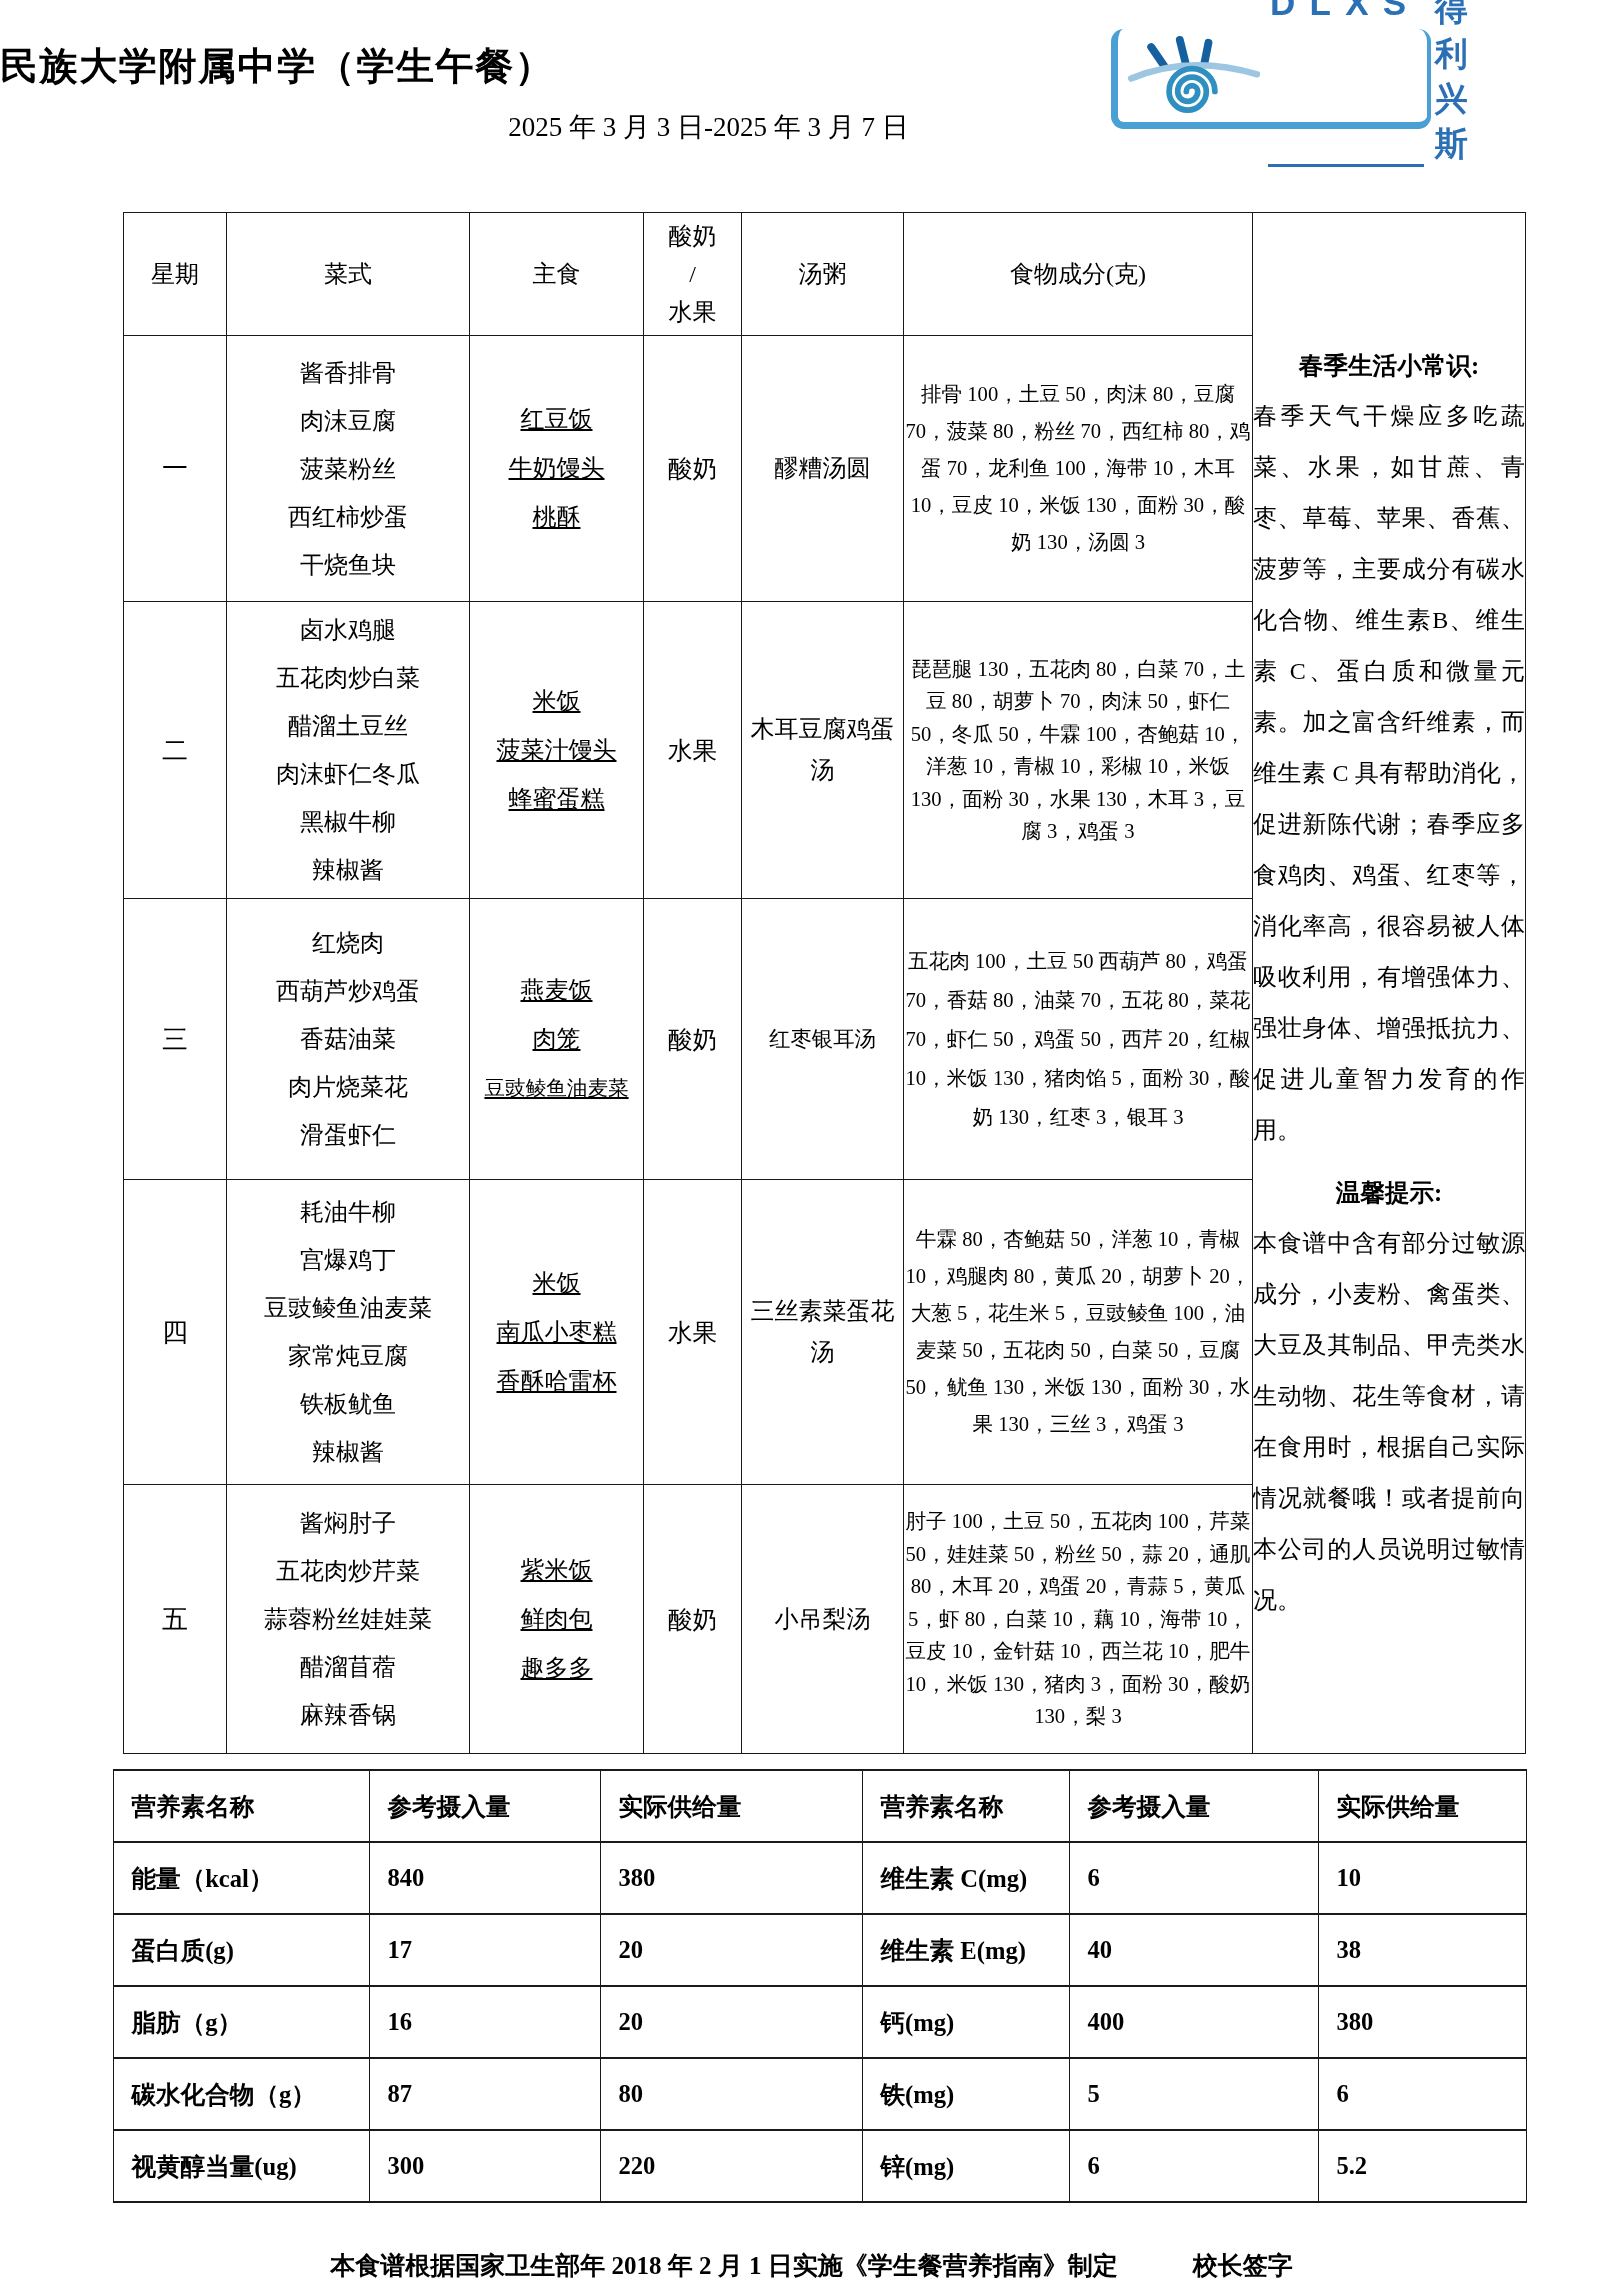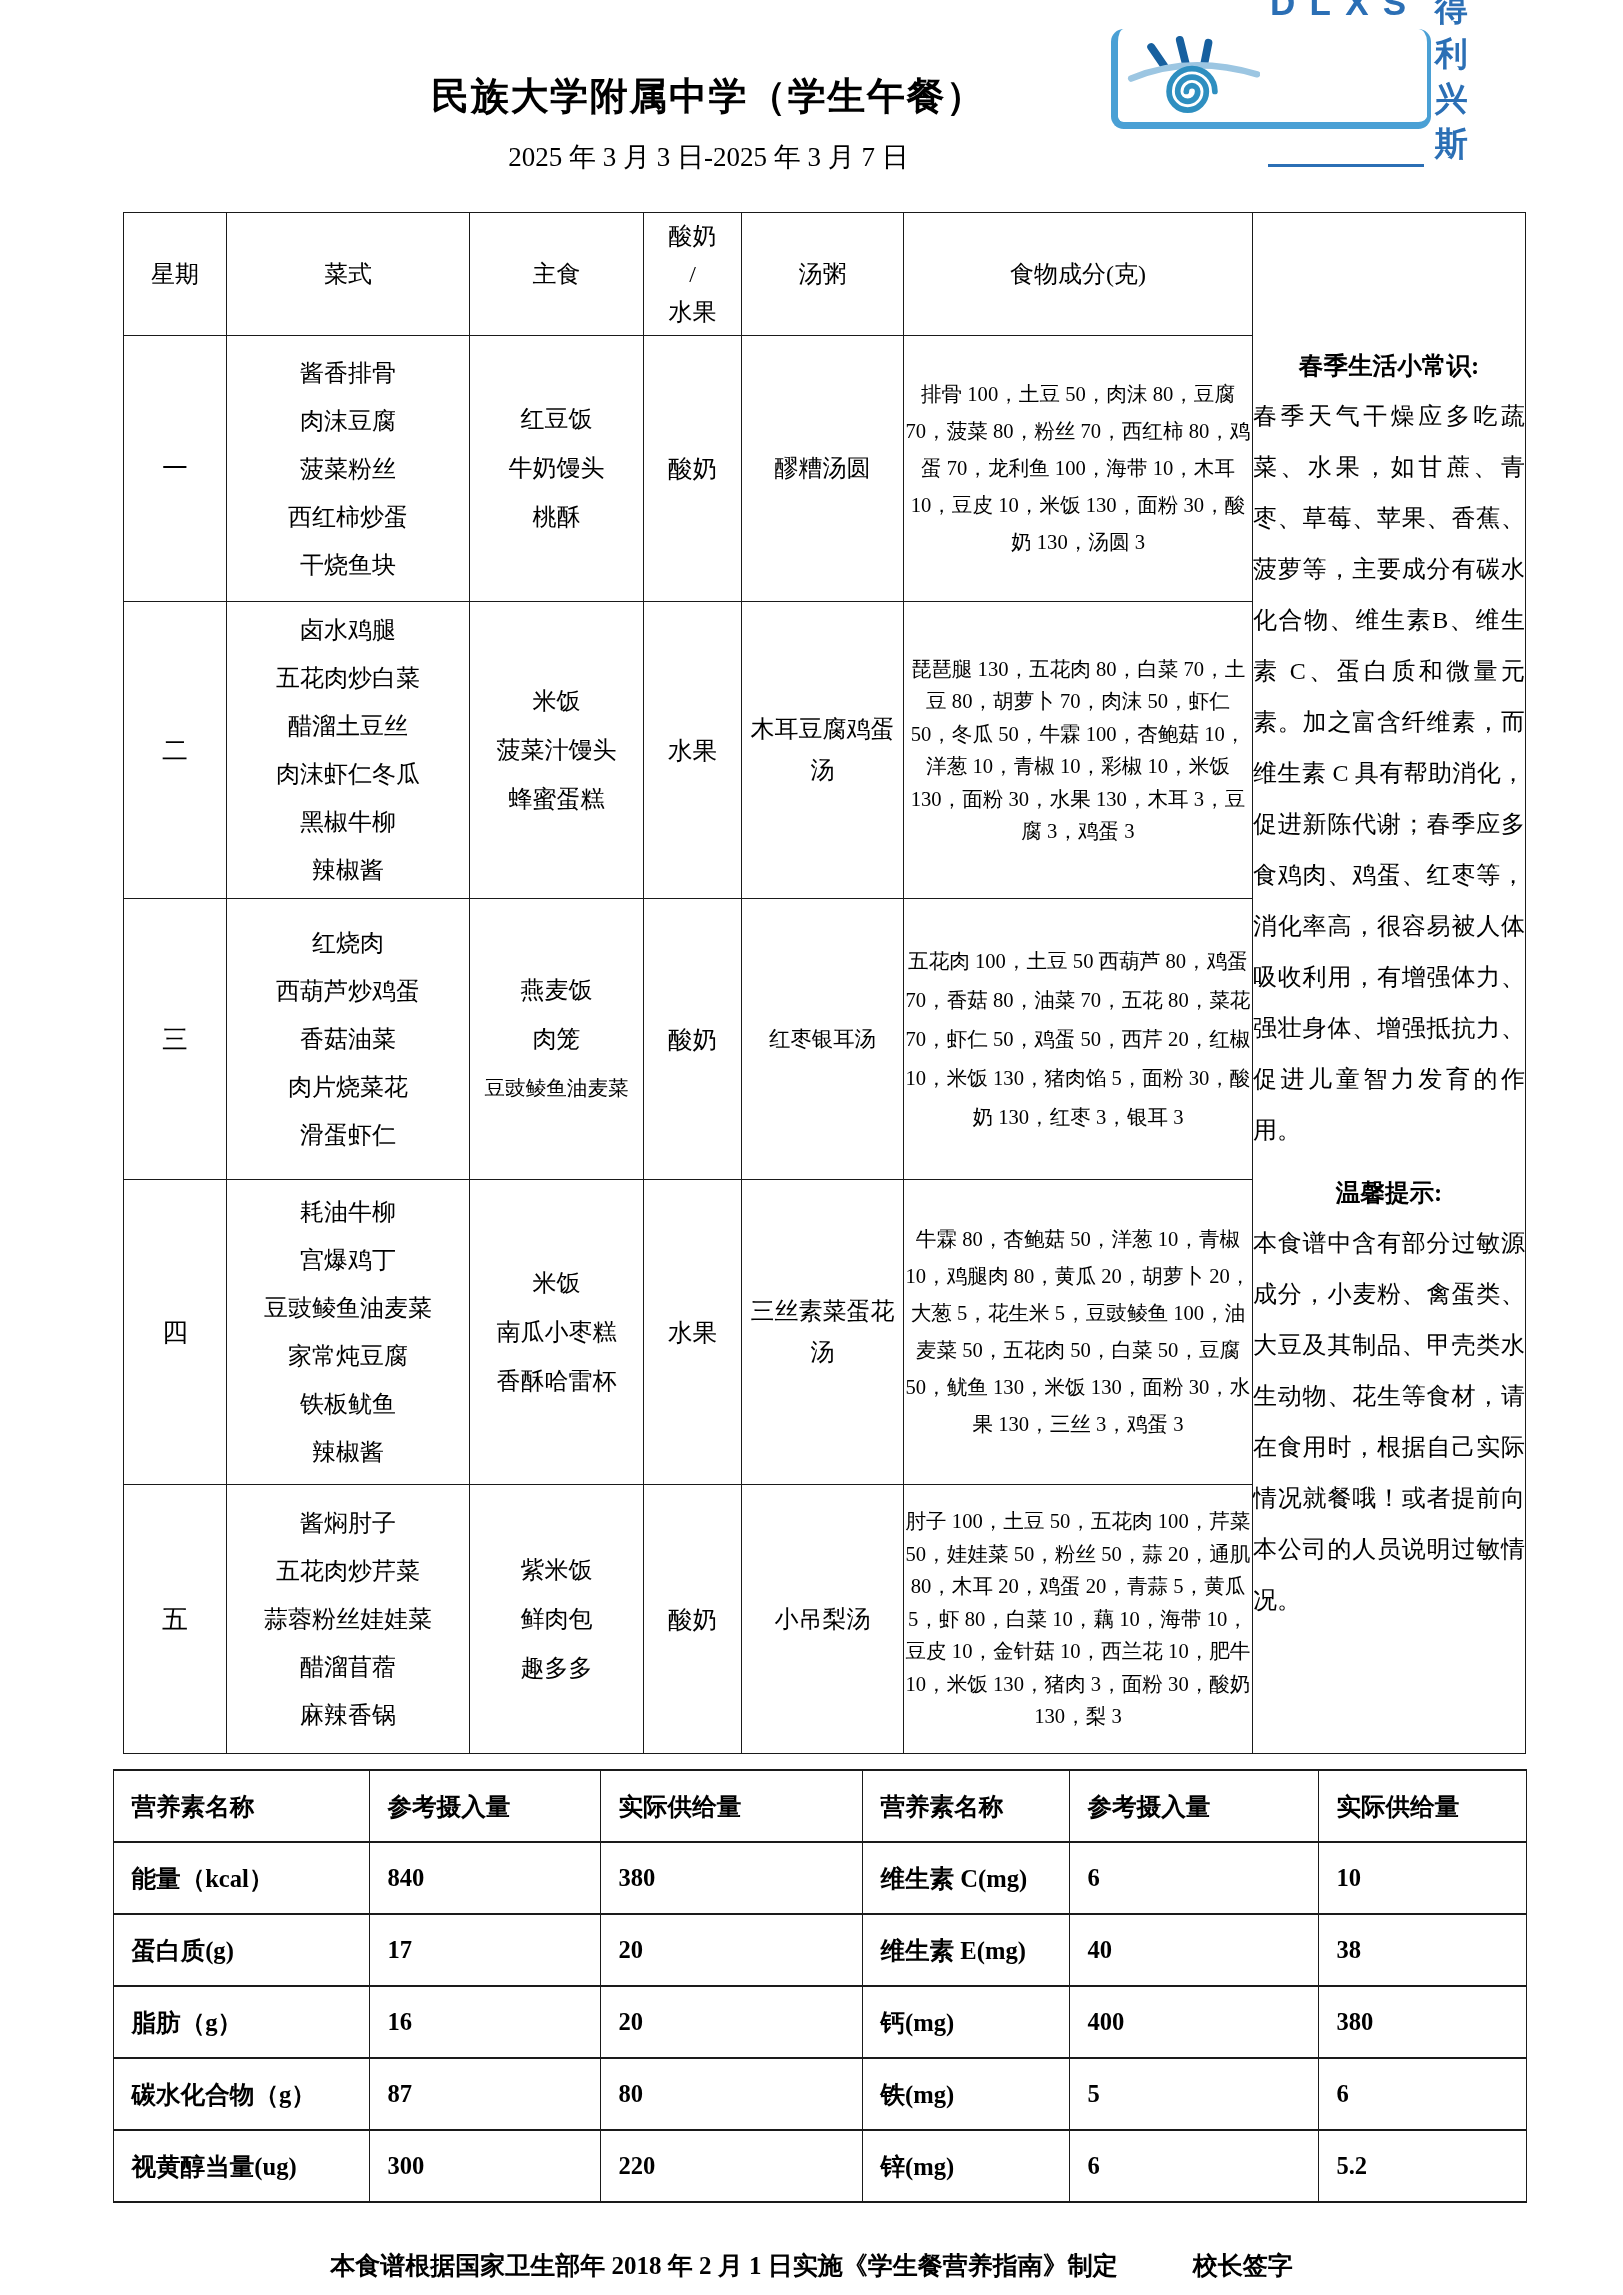--- a/index.html
+++ b/index.html
@@ -1,38 +1,38 @@
 <!DOCTYPE html>
 <html style="font-size:12.7px"><head>
 <meta charset="utf-8">
 <style>
   html,body{margin:0;padding:0;background:#ffffff;}
   body{width:1623px;height:2295px;position:relative;color:#000;
        font-family:"Liberation Serif","DejaVu Serif",serif;}
   .header{height:212px;box-sizing:border-box;padding-top:41px;position:relative;}
-  .title{font-size:38px;font-weight:bold;text-align:center;letter-spacing:1.6px;margin-right:206px;margin-top:30px;}
+  .title{font-size:38px;font-weight:bold;letter-spacing:1.6px;margin-right:206px;}
   .date{font-size:27px;text-align:center;margin-top:17.4px;margin-right:206px;}
   .logo{position:absolute;left:1111px;top:28.5px;width:320px;height:100px;
         border-left:7.1px solid #4aa0d5;border-bottom:7.1px solid #4aa0d5;border-right:4.8px solid #4aa0d5;
         border-radius:12.7px;display:flex;align-items:center;box-sizing:border-box;
         font-family:"Liberation Sans","DejaVu Sans",sans-serif;}
   .logo svg{flex:0 0 auto;margin-left:6.3px;}
   .logo-text{display:flex;flex-direction:row;margin-left:8px;}
   .logo-abbr{font-size:35px;font-weight:bold;color:#2b6fb5;letter-spacing:14.3px;
              border-bottom:3.2px solid #2b6fb5;padding:0 3.2px 4.8px 1.6px;}
   .logo-name{font-size:33px;font-weight:600;color:#2b6fb5;letter-spacing:4px;margin-top:4.8px;margin-left:11px;}
 
   table{border-collapse:collapse;table-layout:fixed;}
   .menu{margin-left:123px;width:1403px;}
   .menu th,.menu td{border:1.6px solid #1a1a1a;box-sizing:border-box;vertical-align:middle;
                     text-align:center;font-weight:normal;padding:0;}
   .menu th{font-size:24px;}
   .day{font-size:26px;}
   .line{font-size:24px;line-height:48px;}
-  .staple .line{line-height:49px;}
+  .staple .line{line-height:49px;text-decoration:underline;}
   .yog{font-size:24.6px;}
   .soup{font-size:24px;line-height:41px;padding:0 11px;}
   .comp{font-size:20.6px;text-align:justify;vertical-align:top;padding:6.3px 8px 3.2px 9.5px;}
   .lh47{line-height:37px;} .lh41{line-height:32.5px;} .lh49{line-height:39px;}
   .prewrap{white-space:pre-line;line-height:38px;}
   .tips{vertical-align:top;text-align:left;padding:20.6px 11px 0 12.7px;}
   .tips-title{font-size:24.6px;font-weight:bold;line-height:51px;font-family:Liberation Serif, serif;}
   .tips-body{font-size:24px;line-height:51px;text-align:justify;}
   .notice-title{margin-top:11px;}
 

